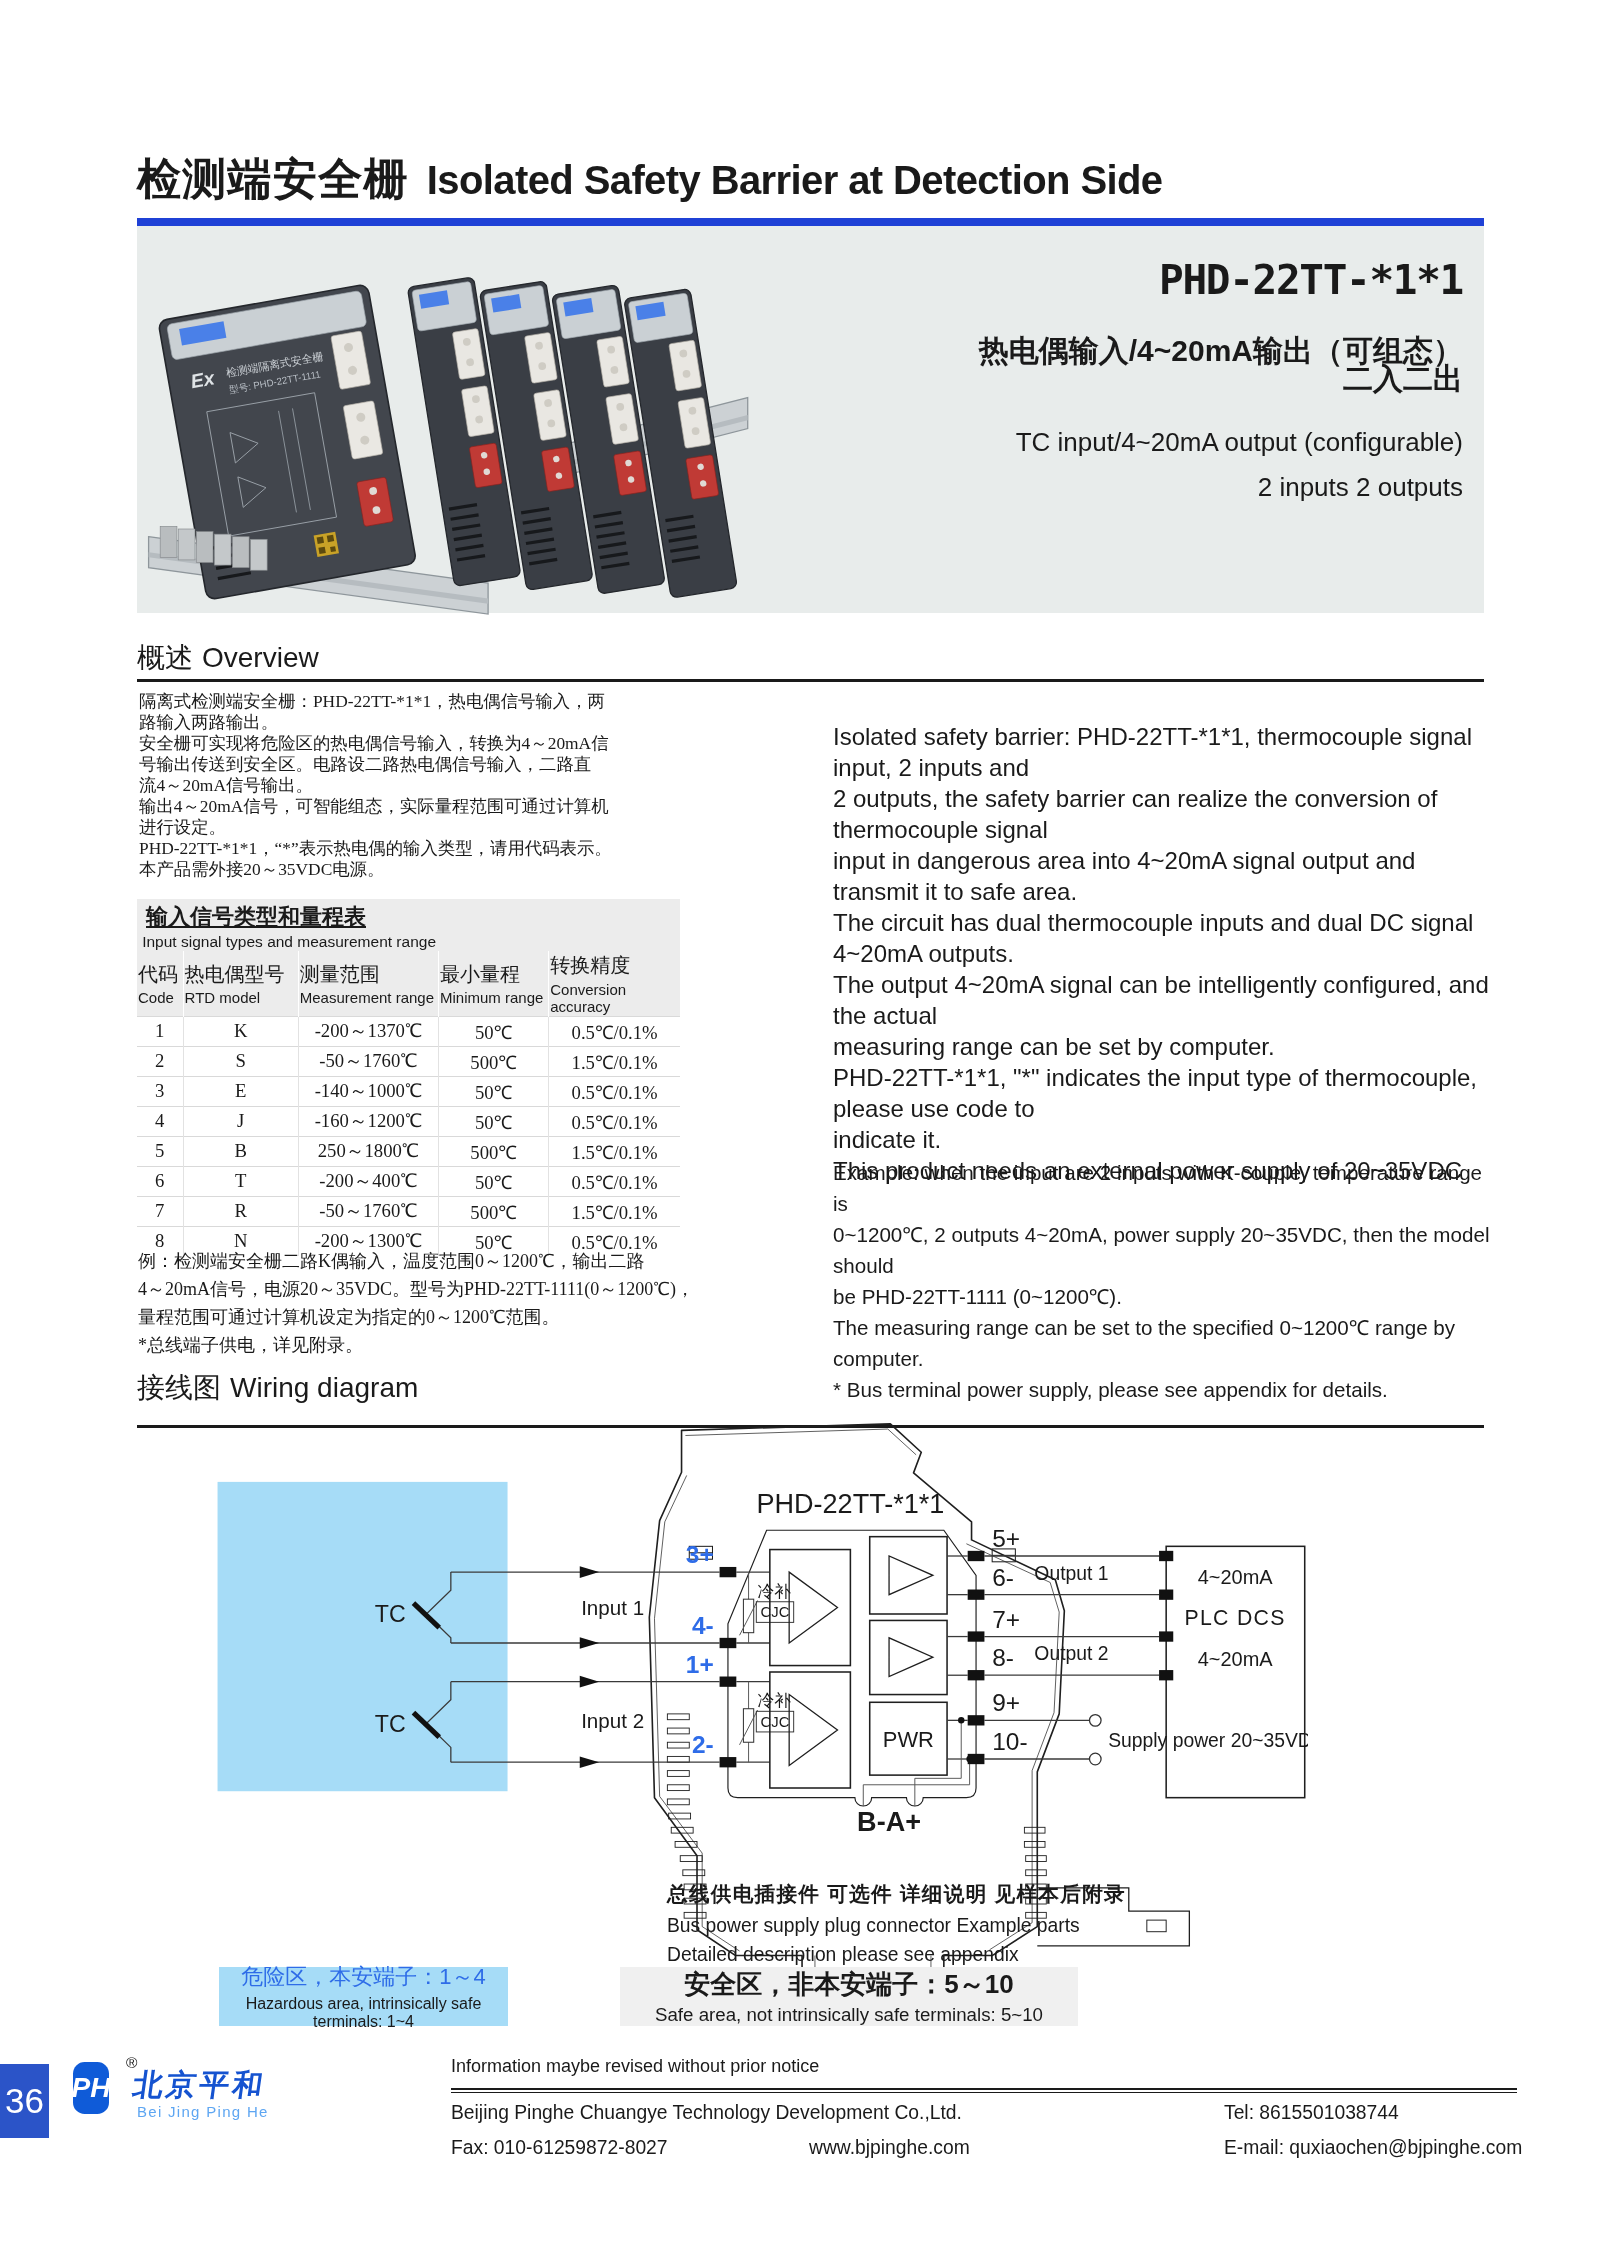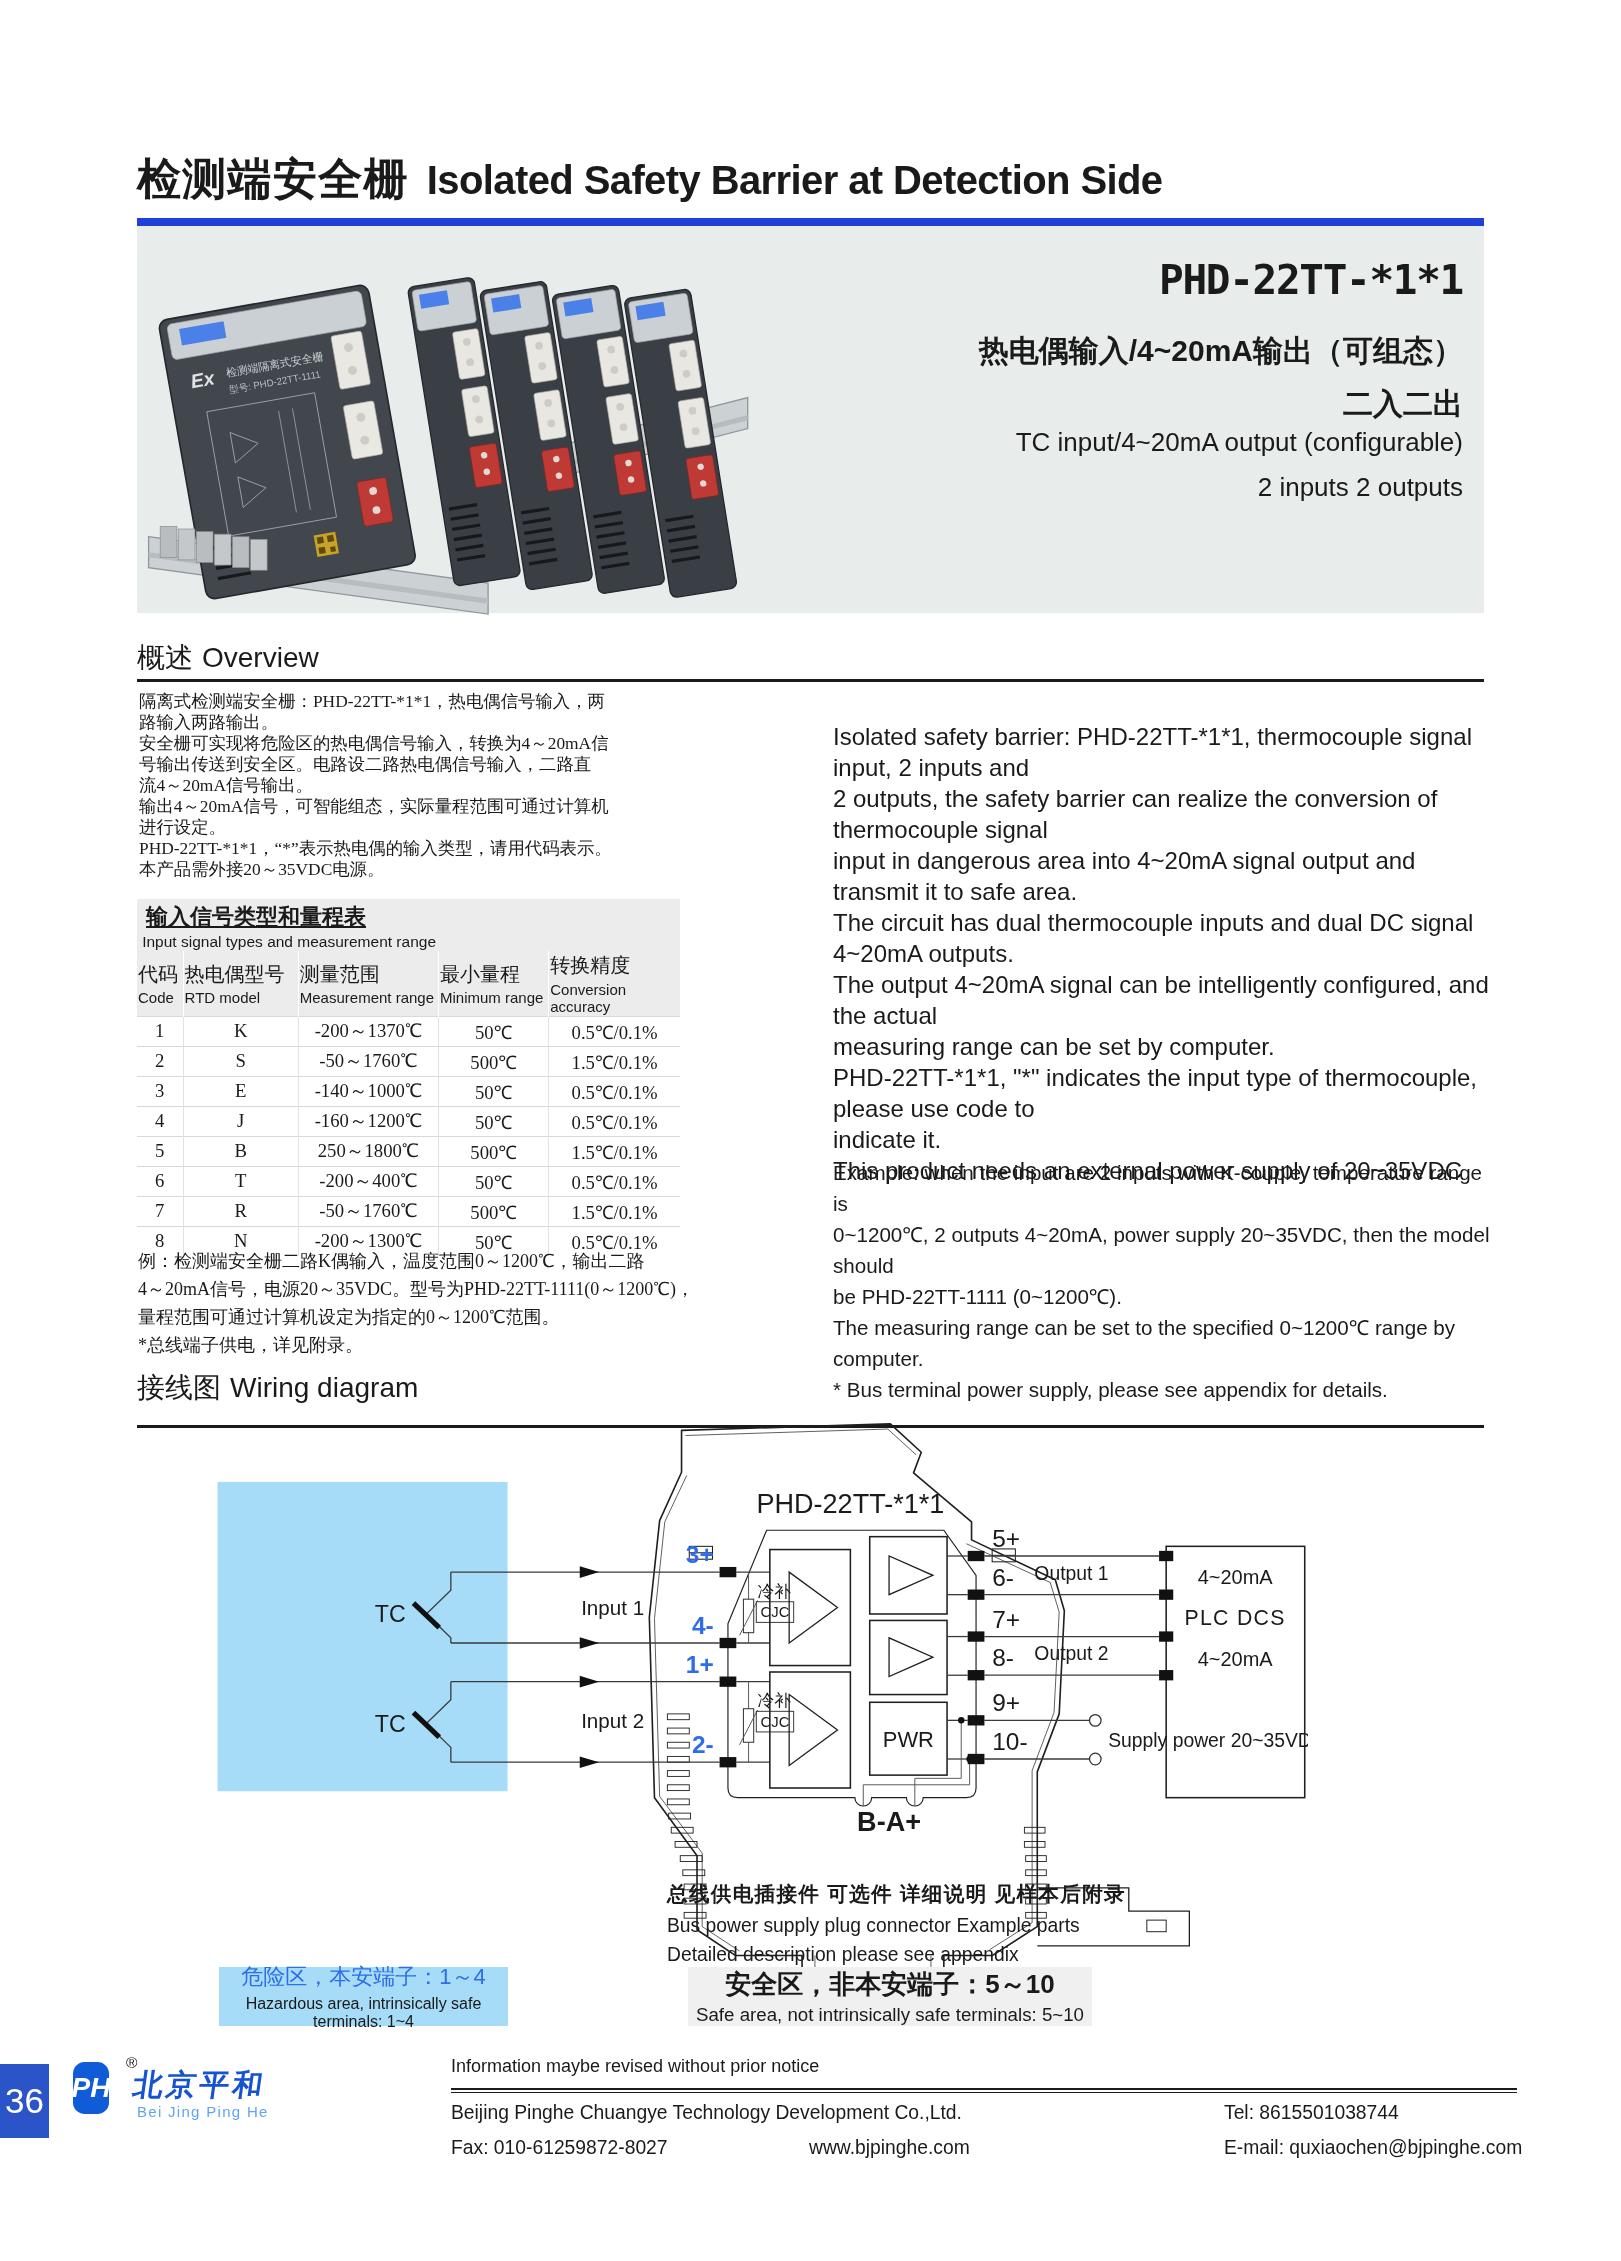--- a/index.html
+++ b/index.html
@@ -14,21 +14,21 @@
   .page-title{left:137px;top:150px;width:1353px;}
   .title-zh{font-size:44px;font-weight:800;letter-spacing:1.3px;}
   .title-en{font-size:40px;font-weight:600;margin-left:18px;letter-spacing:-0.6px;}
   .blue-bar{left:137px;top:218px;width:1347px;height:8.4px;}
 
   
   .hero-box{left:137px;top:226px;width:1347px;height:387px;}
   .hero-text{right:159px;text-align:right;}
   .hero-model{top:256px;font-family:"DejaVu Sans Mono",monospace;font-size:41px;font-weight:600;letter-spacing:-1.3px;}
   .hero-zh1{top:331px;font-size:30px;font-weight:700;}
-  .hero-zh2{top:384px;font-size:30px;font-weight:700;}
+  .hero-zh2{top:359px;font-size:30px;font-weight:700;}
   .hero-en1{top:427px;font-size:26px;}
   .hero-en2{top:472px;font-size:26px;}
 
   
   .sec-head{font-size:28px;font-weight:500;}
   .sec-head .en{margin-left:9px;}
   .rule{background:#1a1a1a;height:2.6px;}
 
   
   .ov-zh{left:139px;top:691px;width:690px;font-size:17.4px;line-height:21px;font-family:"Liberation Serif",serif;}
@@ -59,21 +59,21 @@
   .dg .outline{stroke:#1f1f1f;stroke-width:2.5;fill:none;stroke-linejoin:round;}
   .dg .accent{stroke:#1f1f1f;stroke-width:1.1;fill:none;}
   .dg .box{stroke:#1f1f1f;stroke-width:2.4;fill:none;}
   .dg .tbox{fill:#111111;}
   .bus-note-zh{left:667px;top:1880px;font-size:20.6px;font-weight:600;letter-spacing:1.3px;}
   .bus-note-en{left:667px;font-size:19.3px;}
   .area-box{top:1967px;height:59px;text-align:center;display:flex;flex-direction:column;justify-content:center;}
   .hazard-box{left:219px;width:289px;background:#a6dcf7;}
   .hazard-box .zh{font-size:22px;color:#2e6ce8;font-weight:500;}
   .hazard-box .en{font-size:16px;margin-top:2.6px;}
-  .safe-box{left:688px;width:404px;background:#f0f0f0;}
+  .safe-box{left:620px;width:458px;background:#f0f0f0;}
   .safe-box .zh{font-size:26px;font-weight:700;}
   .safe-box .en{font-size:18.7px;margin-top:2.6px;}
 
   
   .page-num{left:0;top:2064px;width:49px;height:74px;background:#2b54c8;color:#fff;
     display:flex;align-items:center;justify-content:center;font-size:35px;}
   .logo-icon{left:73px;top:2062px;width:36px;height:52px;background:#0f5bd8;border-radius:11.6px;
     color:#fff;display:flex;align-items:center;justify-content:center;font-size:28px;font-weight:700;font-style:italic;}
   .logo-reg{left:126px;top:2054px;font-size:15.5px;}
   .logo-zh{left:133px;top:2065px;font-size:30px;font-weight:700;color:#1553d0;font-family:"Liberation Serif",serif;

